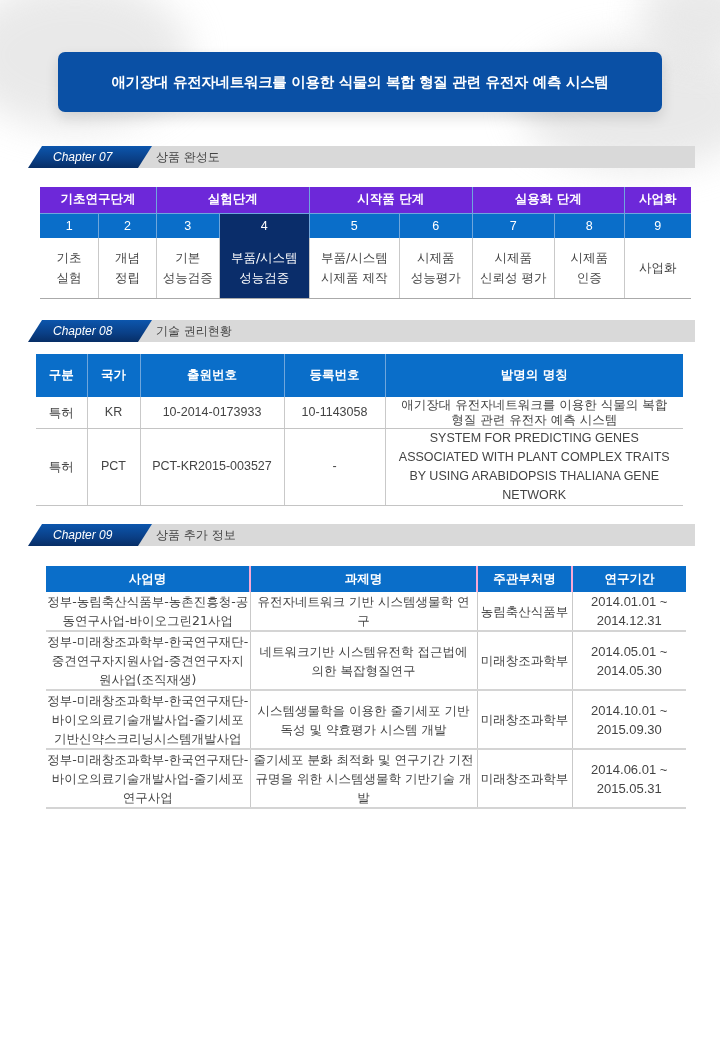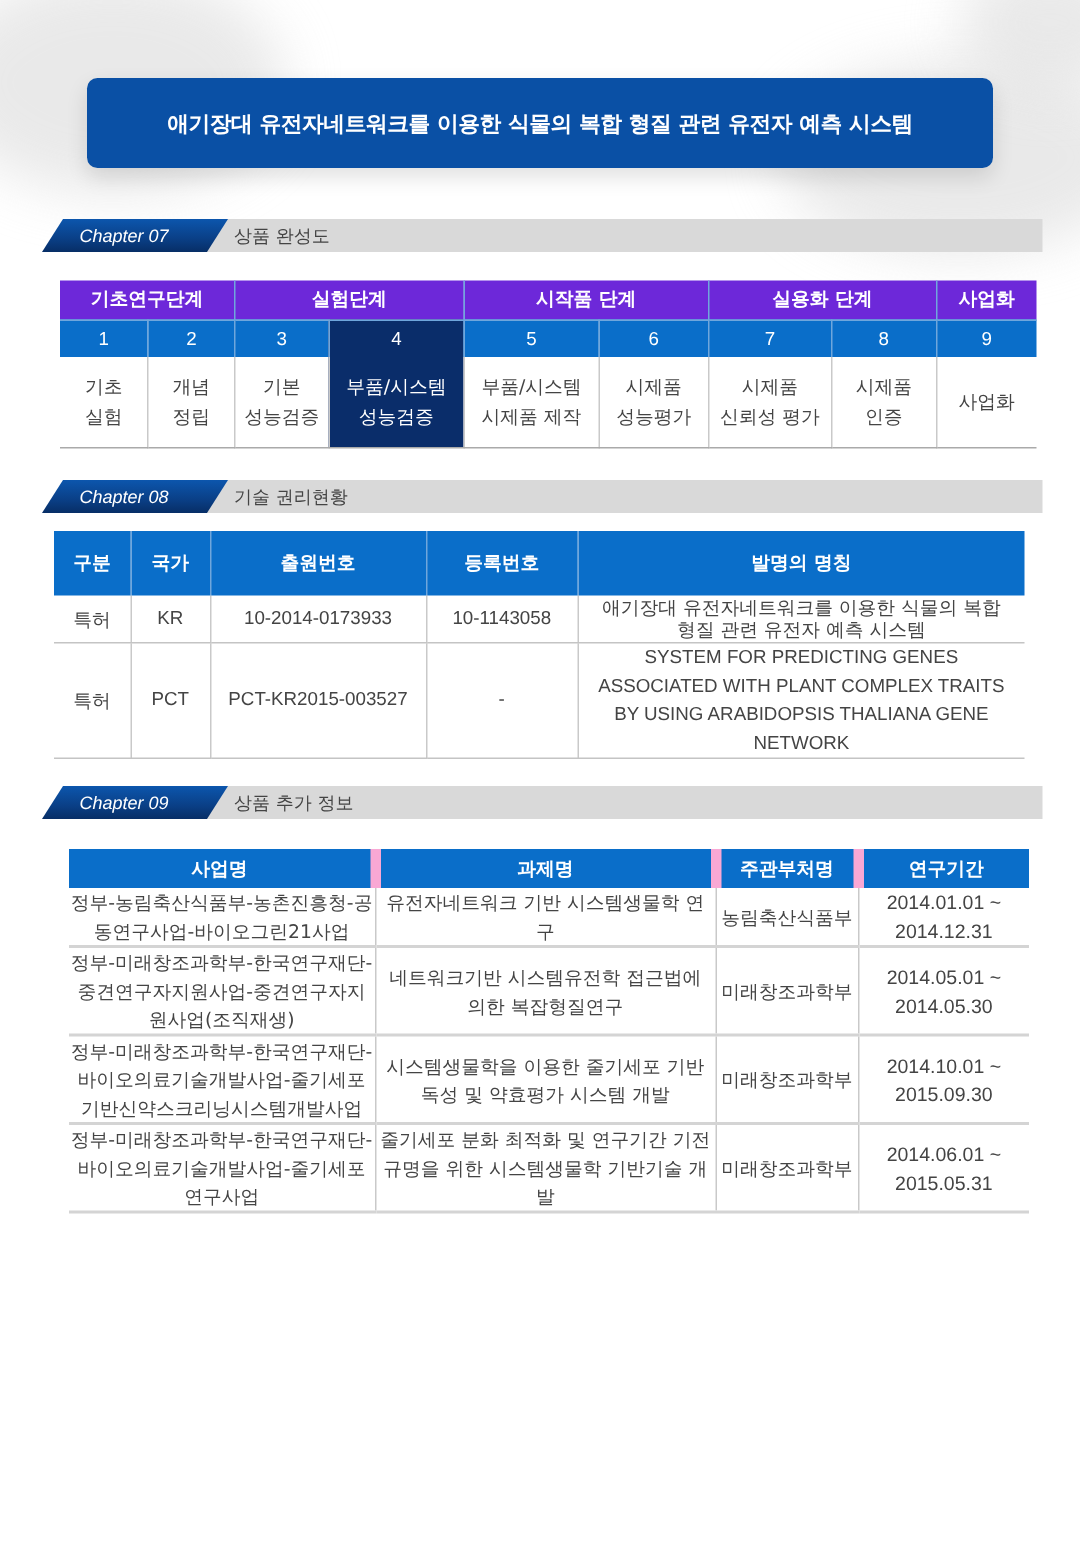--- a/index.html
+++ b/index.html
@@ -49,21 +49,21 @@
   #t2 th:last-child { border-right: none; }
   #t2 td { font-size: 12.5px; color: #444; border-right: 1px solid #c9c9c9; border-bottom: 1px solid #c4c4c4; line-height: 15px; }
   #t2 td:last-child { border-right: none; }
   #t2 tr.r1 td { height: 31px; }
   #t2 tr.r2 td { height: 75px; }
   #t2 tr.r2 td.en { line-height: 19px; font-family: "Liberation Sans", sans-serif; font-size: 12.5px; }
   #t2 .mono { font-family: "Liberation Sans", sans-serif; }
 
   
   #t3 { left: 46px; top: 566px; width: 640px; }
-  #t3 th { background: #0a6ec9; color: #fff; font-size: 12.5px; font-weight: bold; height: 26px; border-right: 7px solid #f9a8d4; }
+  #t3 th { background: #0a6ec9; color: #fff; font-size: 12.5px; font-weight: bold; height: 26px; border-right: 2px solid #f9a8d4; }
   #t3 th:last-child { border-right: none; }
   #t3 td { font-size: 12.5px; color: #444; line-height: 19px; border-right: 1px solid #c9c9c9; border-bottom: 2px solid #d4d4d4; padding: 0 1px; }
   #t3 td:last-child { border-right: none; }
   #t3 td.date { font-family: "Liberation Sans", sans-serif; font-size: 13px; }
 </style>
 </head>
 <body>
 
 <div class="cloud" style="left:-40px;top:-20px;width:230px;height:150px;"></div>
 <div class="cloud" style="left:520px;top:40px;width:240px;height:130px;"></div>

